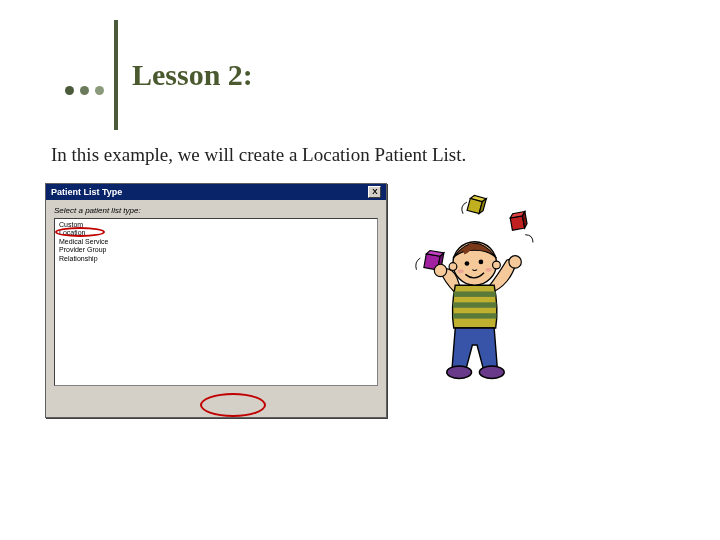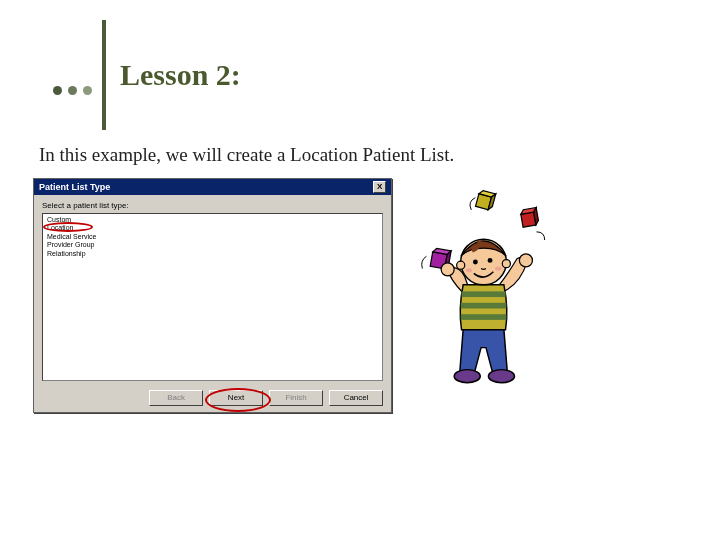--- a/index.html
+++ b/index.html
@@ -1,33 +1,33 @@
 <!DOCTYPE html>
 <html><head>
 <meta charset="utf-8">
 <style>
   * { margin: 0; padding: 0; box-sizing: border-box; }
   body { width: 720px; height: 540px; background: #fff; font-family: Georgia, 'Times New Roman', serif; overflow: hidden; }
-  .slide { position: relative; width: 590px; height: 540px; padding: 20px 33px; }
+  .slide { position: relative; width: 590px; height: 540px; padding: 20px 45px; }
   .header-row { display: flex; align-items: center; margin-left: 20px; }
   .dots { display: flex; gap: 6px; margin-right: 10px; margin-top: 30px; }
   .dot { width: 9px; height: 9px; border-radius: 50%; }
   .d1 { background: #4a5a3a; }
   .d2 { background: #6a7a5a; }
   .d3 { background: #8a9a7a; }
   .vbar { width: 4px; height: 110px; background: #4a5a3a; margin-right: 14px; }
   .title-block { display: flex; flex-direction: column; }
   .title { font-size: 30px; font-weight: bold; color: #4a5a2e; line-height: 1.15; }
   .intro { margin: 14px 0 12px 6px; font-size: 19px; color: #222; }
-  .content-row { display: flex; align-items: flex-start; }
+  .content-row { display: flex; align-items: center; }
   .dialog { position: relative; width: 440px; height: 235px; background: #d4d0c8; border: 1px solid #606060; font-family: Tahoma, Arial, sans-serif; box-shadow: 1px 1px 0 #404040; }
   .dlg-title { background: #0a246a; color: #fff; font-size: 9px; font-weight: bold; padding: 2px 5px; display: flex; justify-content: space-between; align-items: center; }
   .closex { width: 13px; height: 12px; background: #d4d0c8; color: #000; border: 1px solid #fff; border-right-color: #404040; border-bottom-color: #404040; font-size: 8px; text-align: center; line-height: 10px; font-family: Arial; }
   .dlg-body { padding: 6px 8px 0 8px; }
-  .dlg-prompt { font-size: 8px; color: #000; margin-bottom: 3px; }
+  .dlg-prompt { font-size: 8px; color: #000; margin-bottom: 3px; font-style: italic; }
   .listbox { width: 100%; height: 168px; background: #fff; border: 1px solid #808080; border-top-color: #404040; border-left-color: #404040; padding: 2px 4px; }
   .lb-item { font-size: 7px; color: #000; line-height: 1.2; margin: 0; }
   .lb-item.hl { position: relative; }
   .hl-ring { position: absolute; left: -4px; top: -2px; width: 50px; height: 10px; border: 2px solid #c00000; border-radius: 50%; pointer-events: none; }
   .dlg-buttons { position: absolute; bottom: 6px; right: 8px; display: flex; gap: 6px; }
   .wbtn { width: 54px; height: 16px; font-size: 8px; background: #d4d0c8; border: 1px solid #fff; border-right-color: #404040; border-bottom-color: #404040; text-align: center; line-height: 14px; color: #000; font-family: Tahoma, Arial; }
   .wbtn.dis { color: #808080; }
   .next-ring { position: absolute; bottom: 0px; right: 120px; width: 66px; height: 24px; border: 2px solid #c00000; border-radius: 50%; pointer-events: none; }
   .clip { width: 190px; height: 260px; position: relative; margin-left: 10px; margin-top: -15px; }
   .clip svg { width: 100%; height: 100%; }
@@ -61,26 +61,20 @@
         <div class="listbox">
           <div class="lb-item">Custom</div>
           <div class="lb-item hl">
             <span>Location</span>
             <div class="hl-ring"></div>
           </div>
           <div class="lb-item">Medical Service</div>
           <div class="lb-item">Provider Group</div>
           <div class="lb-item">Relationship</div>
         </div>
-      </div>
-      <div class="dlg-buttons">
-        <div class="wbtn dis">Back</div>
-        <div class="wbtn">Next</div>
-        <div class="wbtn dis">Finish</div>
-        <div class="wbtn">Cancel</div>
       </div>
       <div class="next-ring"></div>
     </div>
 
     <div class="clip">
       <svg viewBox="0 0 190 260">
 
         <g transform="translate(100,18) rotate(15)">
             <rect x="-8" y="-8" width="16" height="16" fill="#c0b020" stroke="#000" stroke-width="1.5"></rect>
             <path d="M-8,-8 l4,-5 h16 l-4,5 z" fill="#e0d040" stroke="#000" stroke-width="1.5"></path>

